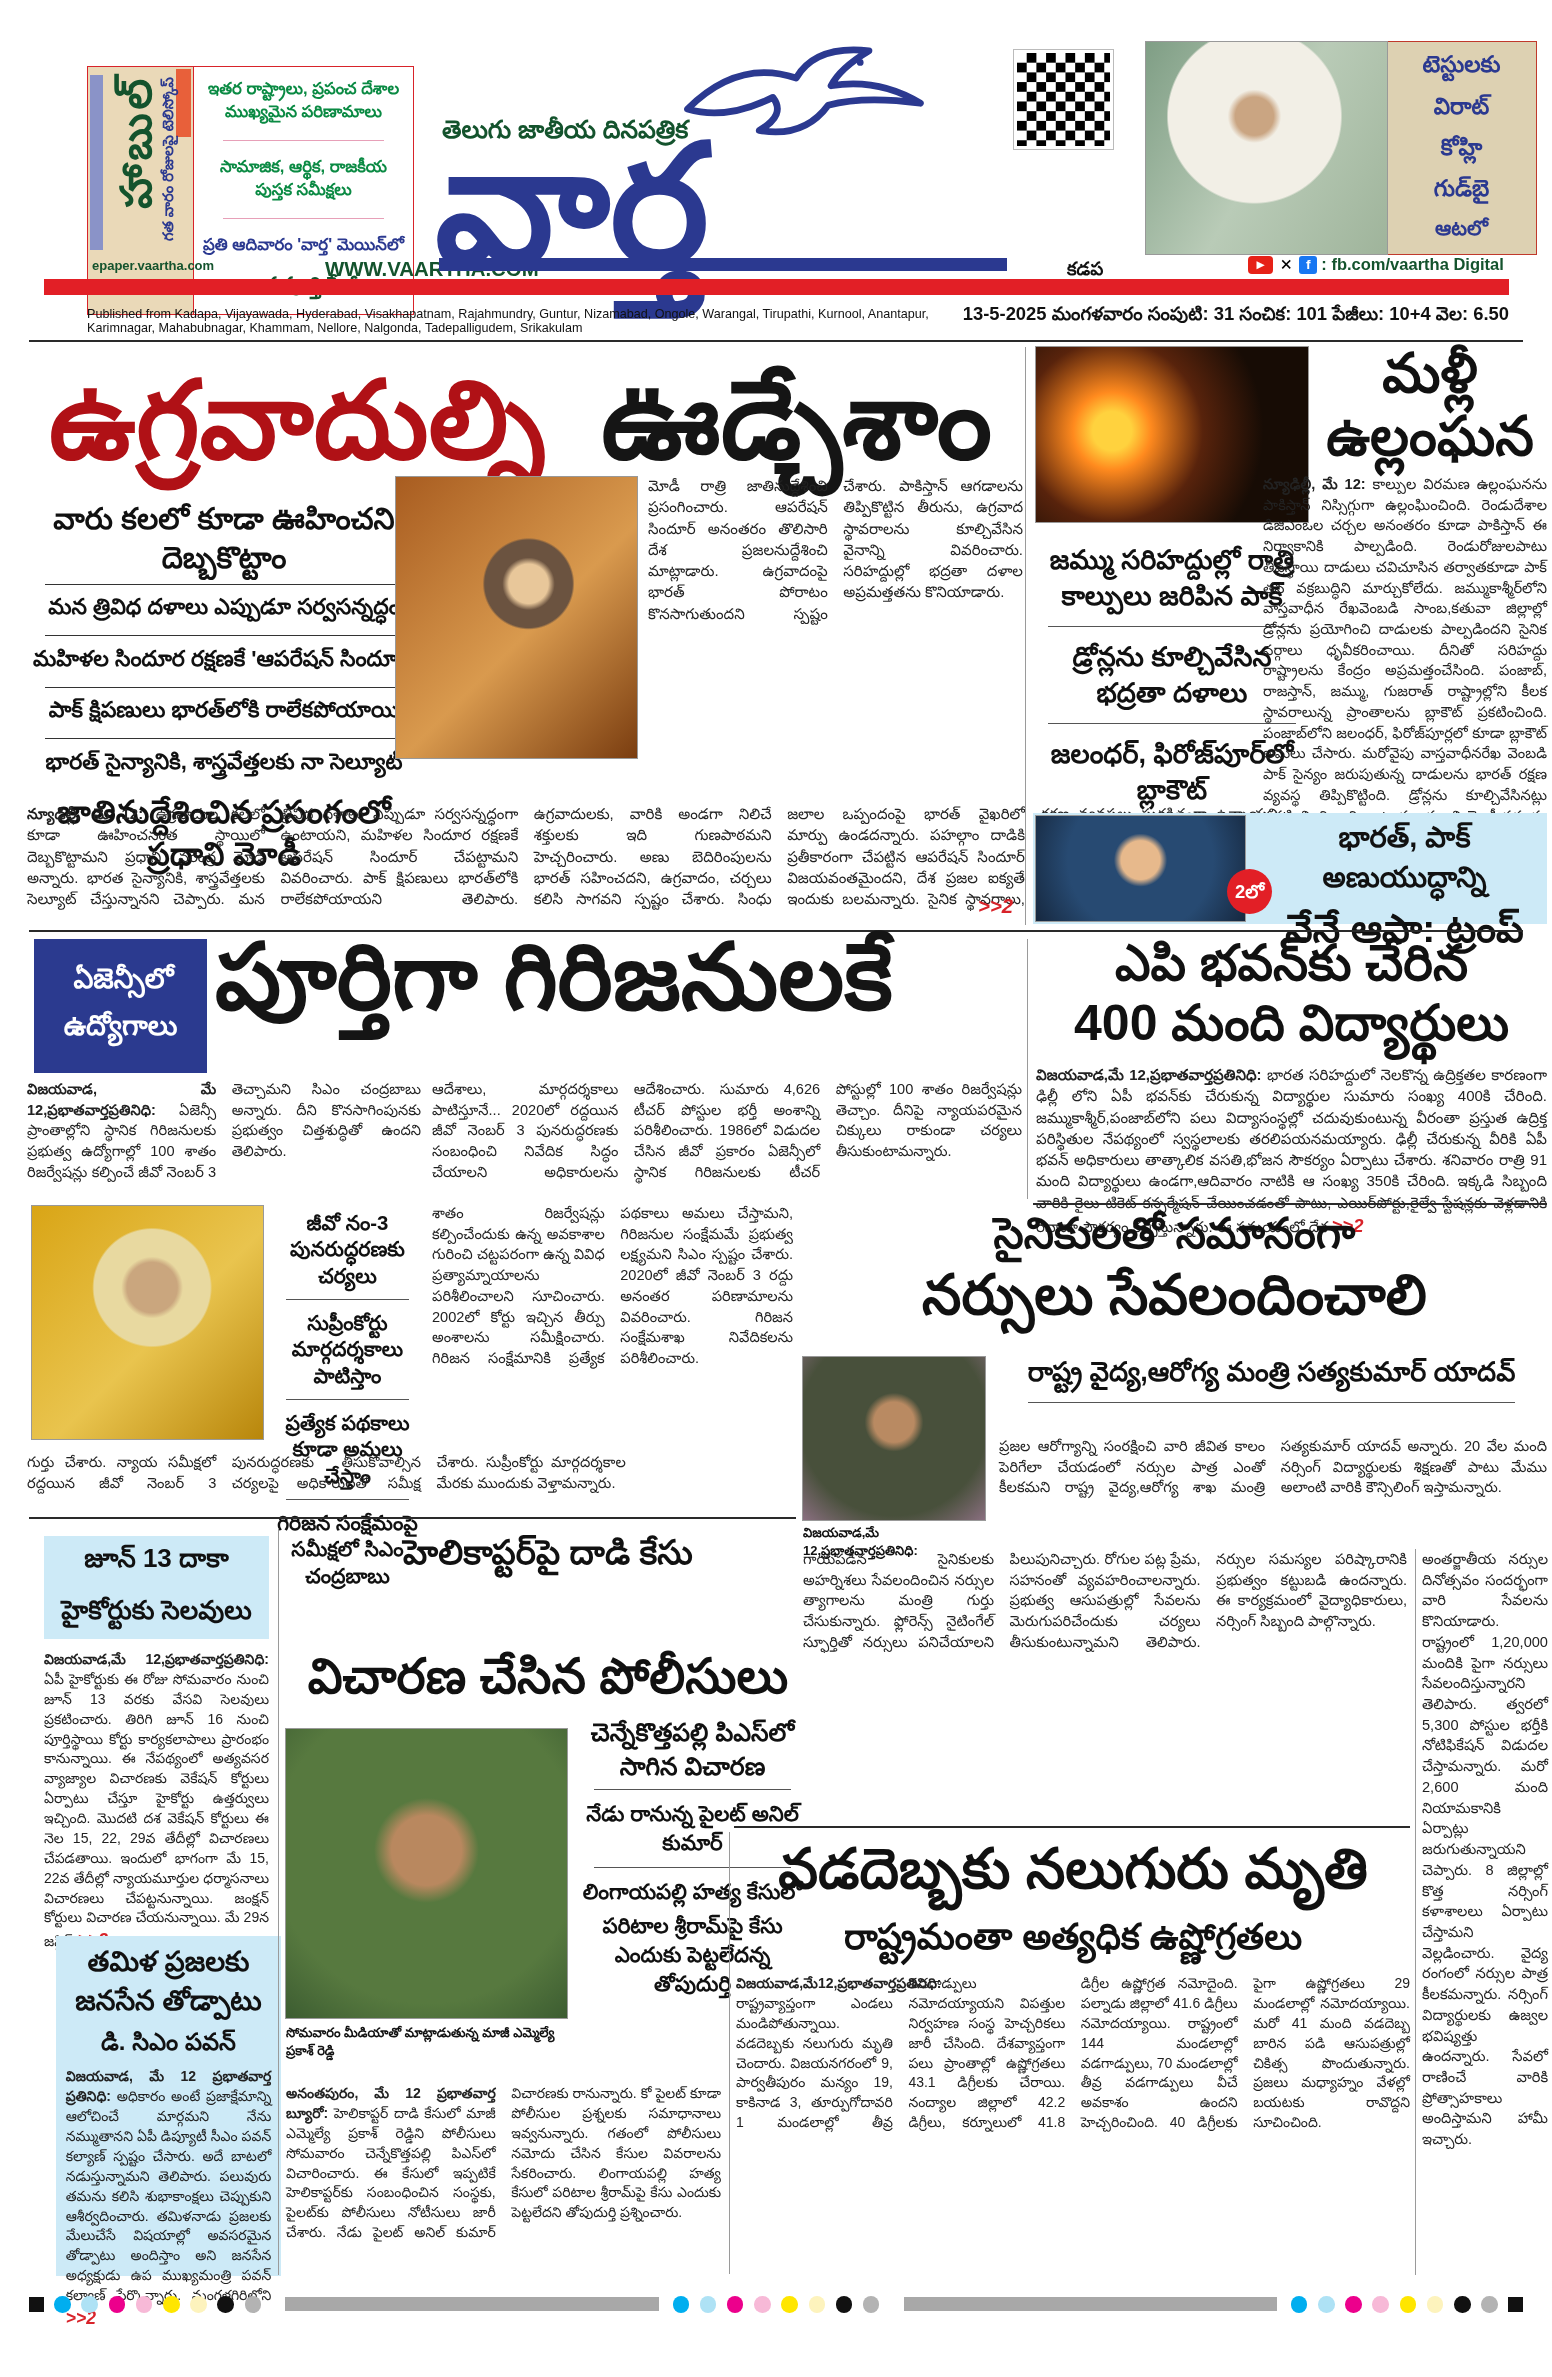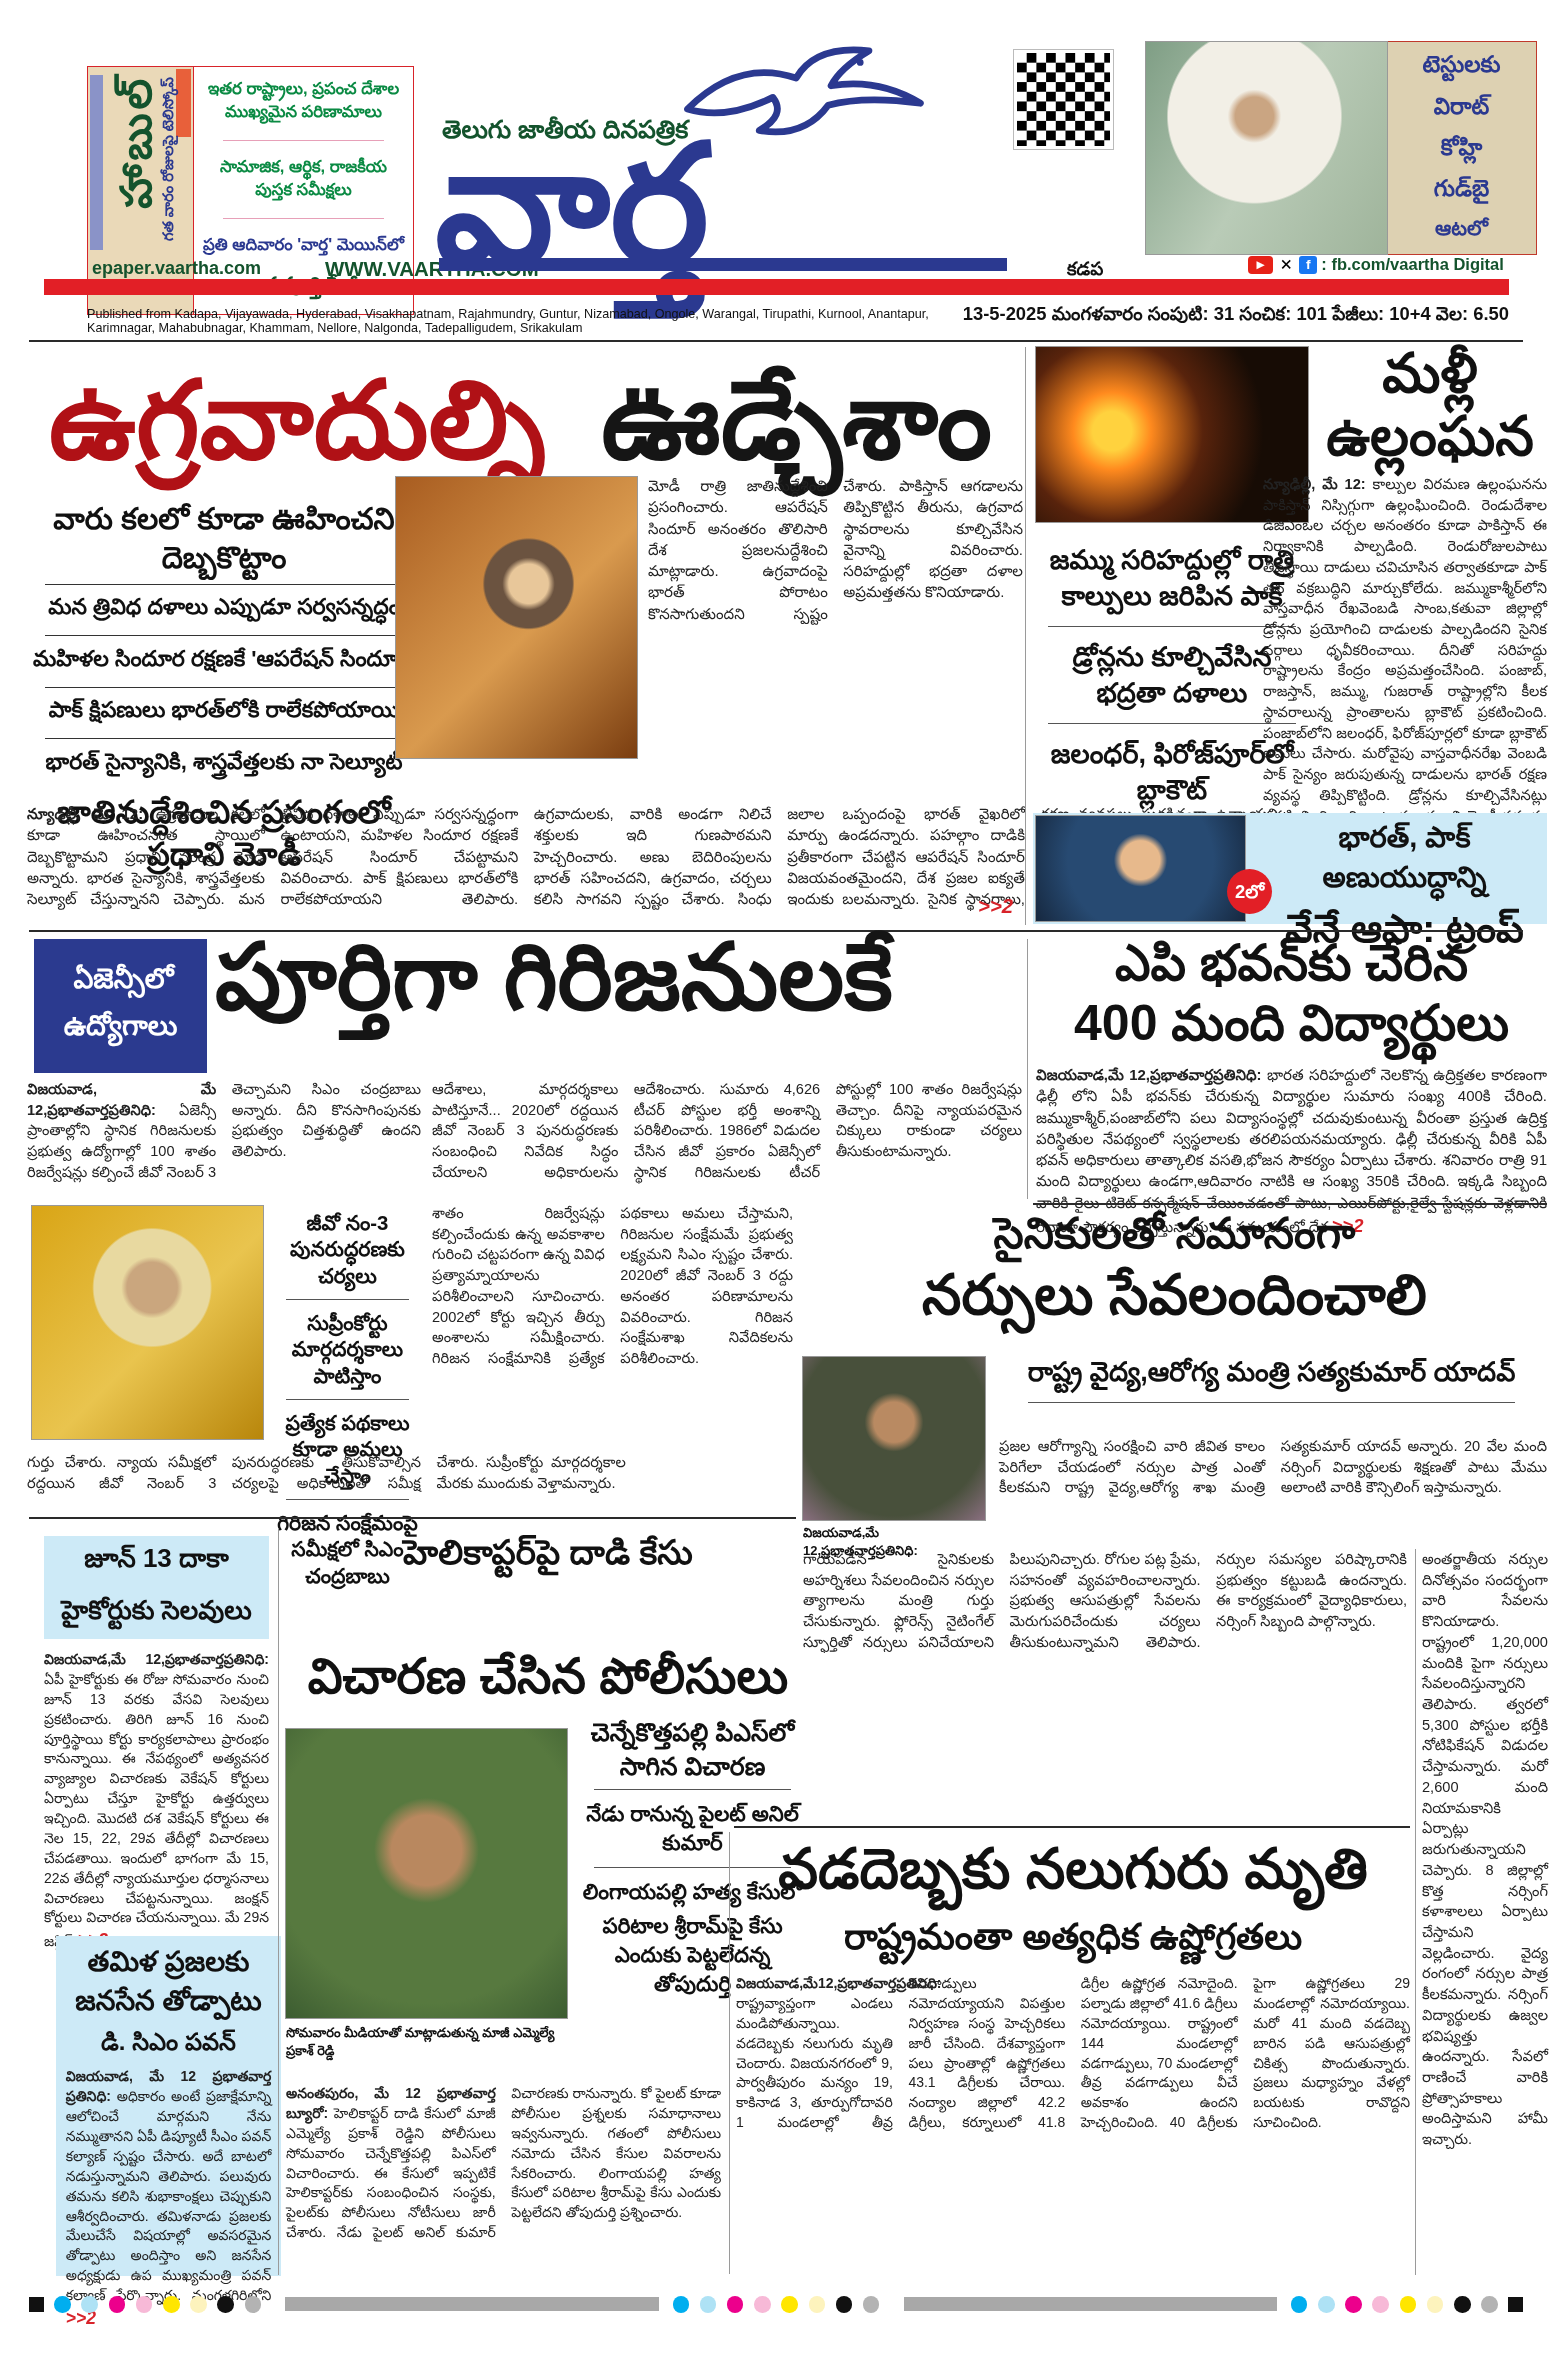--- a/index.html
+++ b/index.html
@@ -73,21 +73,21 @@
     <div class="photo ph-kohli" style="width:241px;height:100%;"></div>
     <div style="flex:1;display:flex;flex-direction:column;justify-content:space-evenly;">
       <div class="c xb blue" style="font-size:23px;">టెస్టులకు</div>
       <div class="c xb blue" style="font-size:23px;">విరాట్</div>
       <div class="c xb blue" style="font-size:23px;">కోహ్లి</div>
       <div class="c xb blue" style="font-size:23px;">గుడ్‌బై</div>
       <div class="c b blue" style="font-size:20.4px;">ఆటలో</div>
     </div>
   </div>
 
-  <div class="abs red b" style="left:92px;top:258px;font-size:18px;text-align:center;">epaper.vaartha.com</div>
+  <div class="abs red b" style="left:92px;top:258px;font-size:13px;text-align:center;">epaper.vaartha.com</div>
   <div class="abs red b" style="left:325px;top:258px;font-size:20.4px;">WWW.VAARTHA.COM</div>
   <div class="abs" style="left:439px;top:258px;width:568px;height:12.6px;background:#2b3990;"></div>
   <div class="abs b" style="left:1067px;top:258px;font-size:18.4px;color:#111;">కడప</div>
   <div class="abs" style="left:1248px;top:255px;white-space:nowrap;">
     <span class="icon-yt">▶</span>
     <span class="icon-x">✕</span>
     <span class="icon-f">f</span>
     <span class="red b" style="font-size:16.5px;vertical-align:middle;">: fb.com/vaartha Digital</span>
   </div>
   <div class="abs" style="left:44px;top:279px;width:1465px;height:15.5px;background:#e21f26;"></div>

